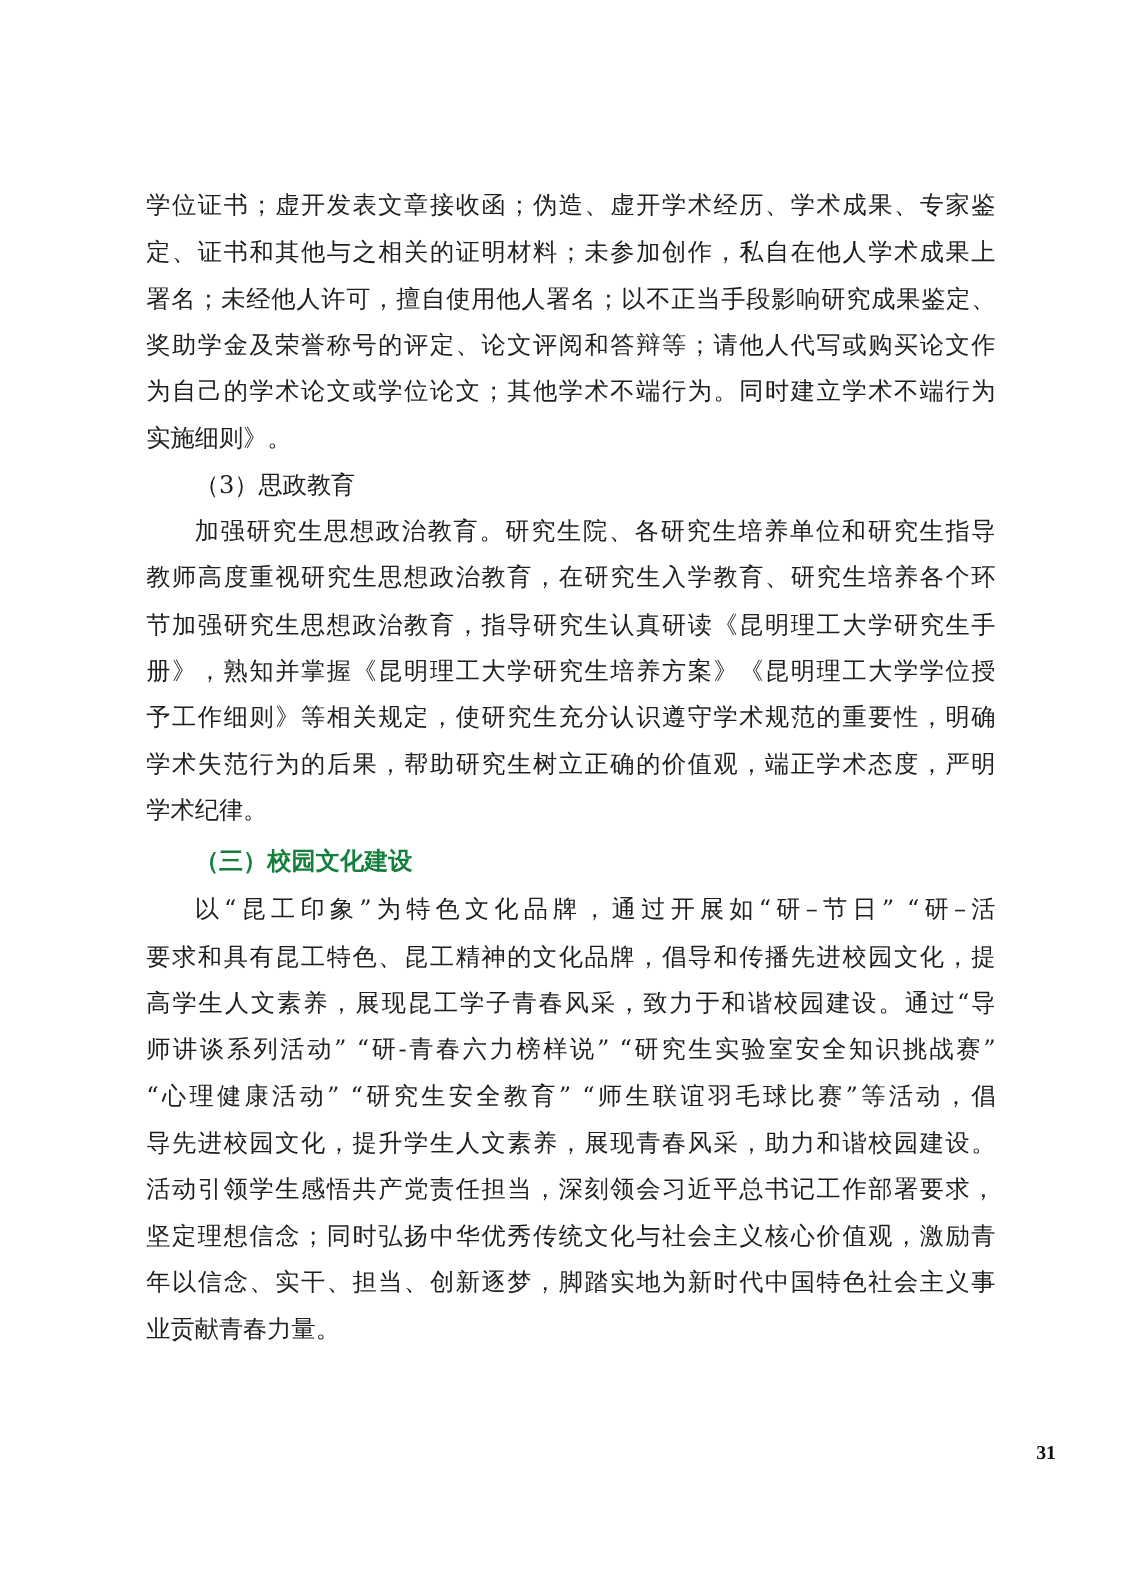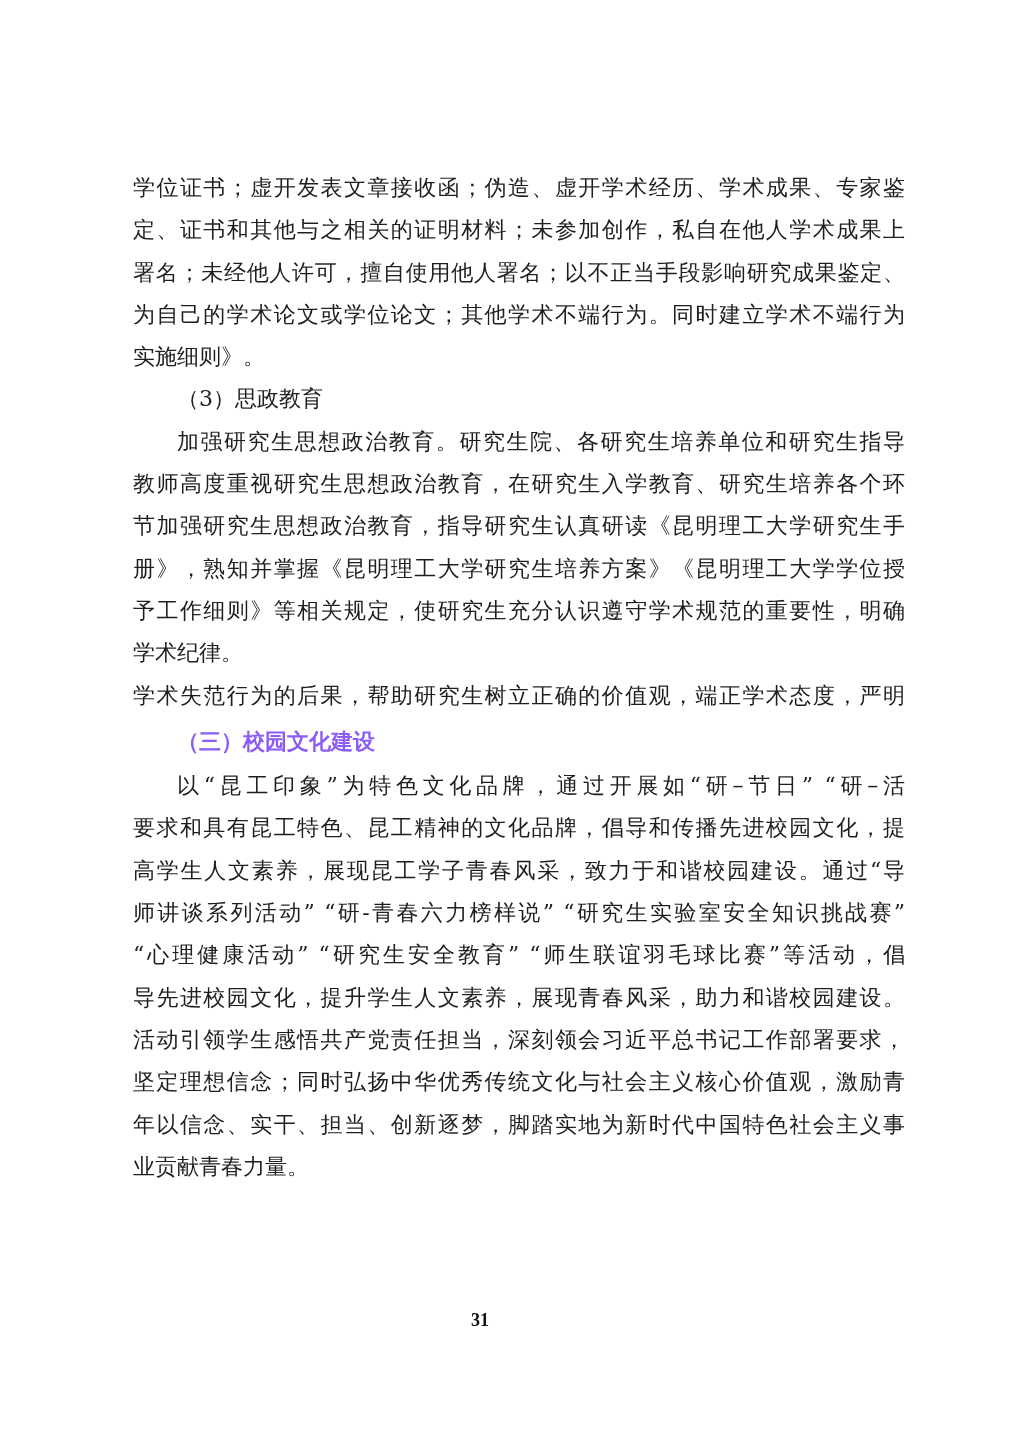--- a/index.html
+++ b/index.html
@@ -41,58 +41,59 @@
   .line.h-plain {
     text-align: right;
     text-align-last: left;
   }
   .line.h-bold {
     text-align: left;
     text-align-last: left;
     font-weight: bold;
     margin-top: 3px;
     margin-bottom: 3px;
-    color: #8b5cf6;
+    color: #15803d;
   }
   .page-number {
     position: absolute;
     top: 1310px;
     left: 0;
     width: 960px;
-    text-align: center;
+    text-align: right;
     font-family: "Liberation Serif", "DejaVu Serif", serif;
     font-weight: bold;
     font-size: 18px;
     color: #111111;
   }
 </style>
 </head>
 <body>
 
 <div class="page">
   <main class="textblock">
 
     <section>
       <div class="line">学位证书；虚开发表文章接收函；伪造、虚开学术经历、学术成果、专家鉴</div>
       <div class="line">定、证书和其他与之相关的证明材料；未参加创作，私自在他人学术成果上</div>
       <div class="line">署名；未经他人许可，擅自使用他人署名；以不正当手段影响研究成果鉴定、</div>
+      <div class="line">奖助学金及荣誉称号的评定、论文评阅和答辩等；请他人代写或购买论文作</div>
       <div class="line">为自己的学术论文或学位论文；其他学术不端行为。同时建立学术不端行为</div>
       <div class="line lastline">实施细则》。</div>
     </section>
 
     <div class="line h-plain indent">（3）思政教育</div>
 
     <section>
       <div class="line indent">加强研究生思想政治教育。研究生院、各研究生培养单位和研究生指导</div>
       <div class="line">教师高度重视研究生思想政治教育，在研究生入学教育、研究生培养各个环</div>
       <div class="line">节加强研究生思想政治教育，指导研究生认真研读《昆明理工大学研究生手</div>
       <div class="line">册》，熟知并掌握《昆明理工大学研究生培养方案》《昆明理工大学学位授</div>
       <div class="line">予工作细则》等相关规定，使研究生充分认识遵守学术规范的重要性，明确</div>
+      <div class="line">学术失范行为的后果，帮助研究生树立正确的价值观，端正学术态度，严明</div>
       <div class="line lastline">学术纪律。</div>
-      <div class="line">学术失范行为的后果，帮助研究生树立正确的价值观，端正学术态度，严明</div>
     </section>
 
     <div class="line h-bold indent">（三）校园文化建设</div>
 
     <section>
       <div class="line indent">以“昆工印象”为特色文化品牌，通过开展如“研–节日” “研–活</div>
       <div class="line">要求和具有昆工特色、昆工精神的文化品牌，倡导和传播先进校园文化，提</div>
       <div class="line">高学生人文素养，展现昆工学子青春风采，致力于和谐校园建设。通过“导</div>
       <div class="line">师讲谈系列活动” “研-青春六力榜样说” “研究生实验室安全知识挑战赛”</div>
       <div class="line">“心理健康活动” “研究生安全教育” “师生联谊羽毛球比赛”等活动，倡</div>

